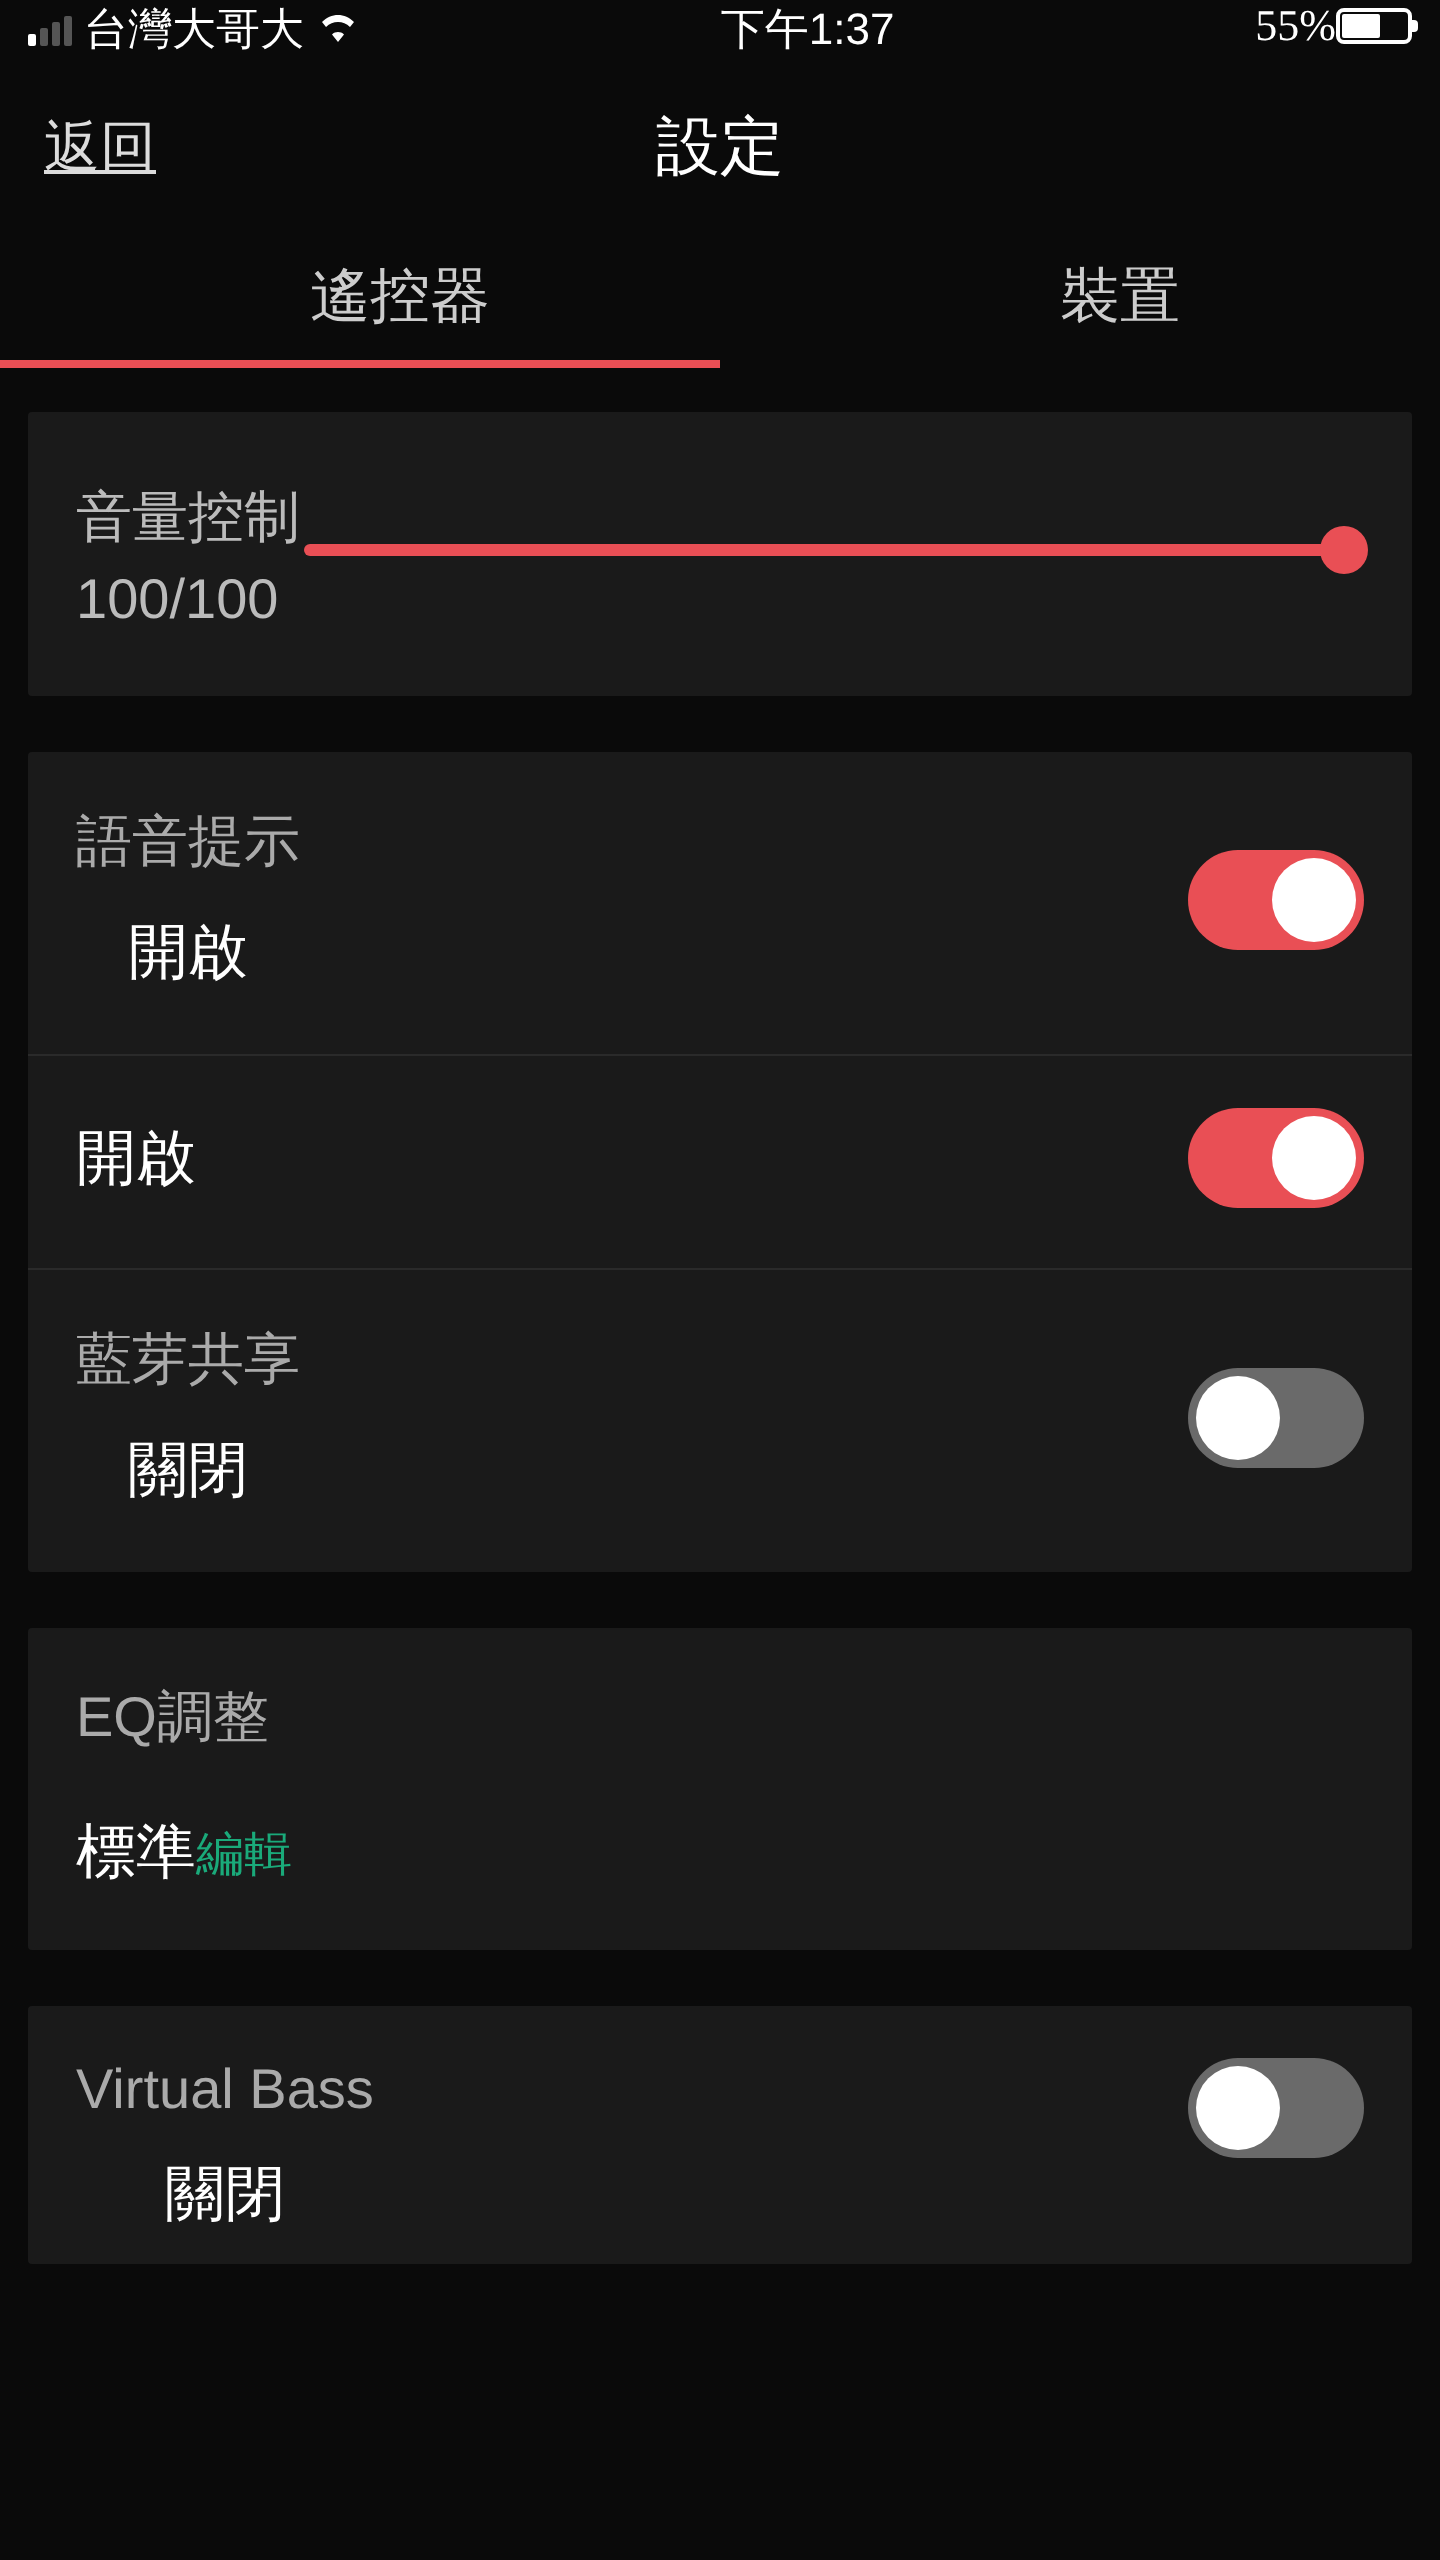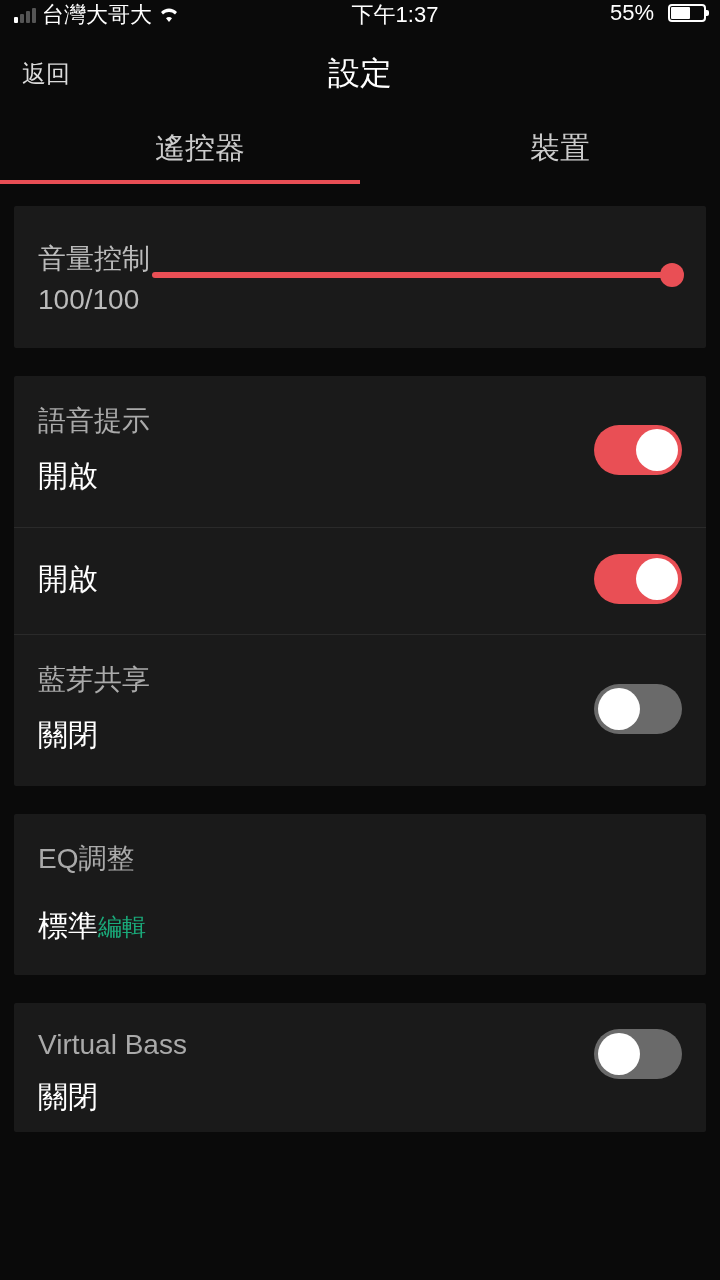--- a/index.html
+++ b/index.html
@@ -14,54 +14,54 @@
     .status-bar {
       height: 36px;
       display: flex;
       justify-content: space-between;
       align-items: flex-start;
       padding: 0 14px;
       font-size: 22px;
       font-weight: 500;
     }
     .status-left { display: flex; align-items: center; gap: 6px; }
-    .status-right { display: flex; align-items: center; gap: 14px; }
+    .status-right { display: flex; align-items: center; gap: 0; font-family: Liberation Serif, serif; }
     .signal-bars { display: inline-flex; align-items: flex-end; gap: 2px; }
     .signal-bars span { width: 4px; background: #555; border-radius: 1px; }
     .signal-bars span:nth-child(1){ height: 6px; background:#fff;}
     .signal-bars span:nth-child(2){ height: 9px;}
     .signal-bars span:nth-child(3){ height: 12px;}
     .signal-bars span:nth-child(4){ height: 15px;}
     .wifi-icon { font-size: 20px; }
     .battery {
       width: 38px; height: 18px; border: 2px solid #fff; border-radius: 4px;
       position: relative; display: inline-block;
     }
     .battery::after { content:''; position:absolute; right:-5px; top:4px; width:3px; height:6px; background:#fff; border-radius:0 2px 2px 0;}
     .battery-fill { position:absolute; left:1px; top:1px; bottom:1px; width:55%; background:#fff; border-radius:1px;}
     .header {
       display: flex; align-items: center; justify-content: center;
       position: relative; height: 76px;
     }
-    .back-btn { position:absolute; left:22px; font-size: 24px; color:#dcdcdc; }
+    .back-btn { position:absolute; left:22px; font-size: 28px; color:#dcdcdc;text-decoration:underline; }
     .title { font-size: 32px; font-weight: 500; }
     .tabs { display: flex; height: 72px; }
     .tab { flex:1; display:flex; align-items:center; justify-content:center; font-size: 30px; font-weight: 500; color:#ccc; position:relative;padding-left:40px; }
     .tab.active::after { content:''; position:absolute; bottom:0; left:0; right:0; height:4px; background:#e94f55; }
     .section { margin: 22px 14px 0; background:#1a1a1a; border-radius: 2px; }
     .section + .section { margin-top: 28px; }
     .vol-row { padding: 28px 24px 32px; display:flex; align-items:center; gap: 2px;}
     .vol-text { font-size: 28px; color:#bbb; line-height: 1.8;}
     .vol-value { font-size: 28px; color:#bbb; }
     .slider { flex:1; height: 40px; position:relative; display:flex; align-items:center;}
     .slider-track { height:6px; background:#e94f55; width:100%; border-radius:3px; position:relative;}
     .slider-thumb { width:24px; height:24px; background:#e94f55; border-radius:50%; position:absolute; right:-2px; top:-9px;}
     .item { padding: 26px 24px 30px; border-bottom:1px solid #2a2a2a; display:flex; align-items:center; justify-content:space-between;}
     .item:last-child { border-bottom:none;gap:23px; }
-    .item-text { display:flex; flex-direction:column; gap: 16px;}
+    .item-text { display:flex; flex-direction:column; gap: 16px; text-align: center;}
     .item-label { font-size: 28px; color:#aaa; }
     .item-status { font-size: 30px; color:#fff; font-weight:400;}
     .toggle { width: 88px; height: 50px; border-radius: 25px; position:relative; cursor:pointer;}
     .toggle.on { background:#e94f55; }
     .toggle.off { background:#6a6a6a; }
     .toggle-knob { width:42px; height:42px; background:#fff; border-radius:50%; position:absolute; top:4px; }
     .toggle.on .toggle-knob { right:4px; }
     .toggle.off .toggle-knob { left:4px; }
     .eq-row { padding: 26px 24px 8px; }
     .eq-label { font-size: 28px; color:#aaa;}

